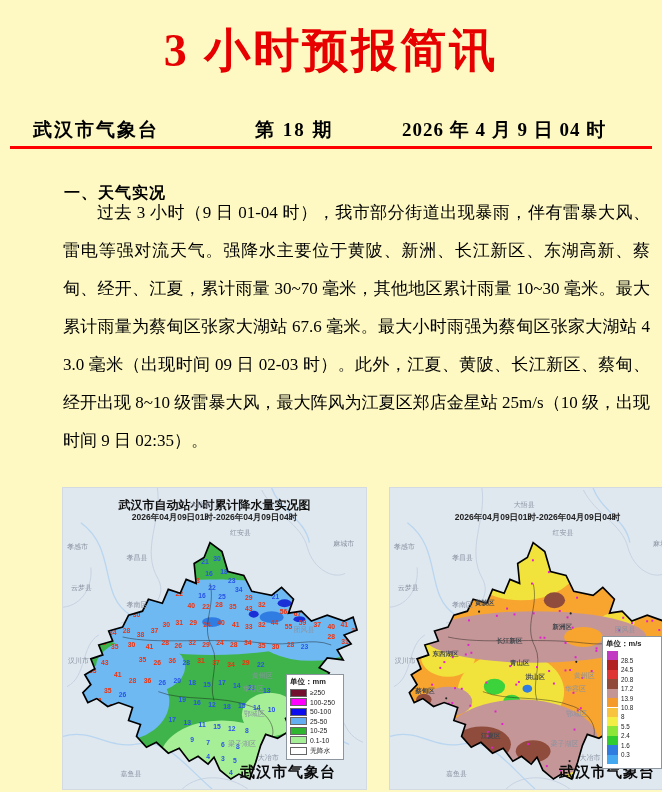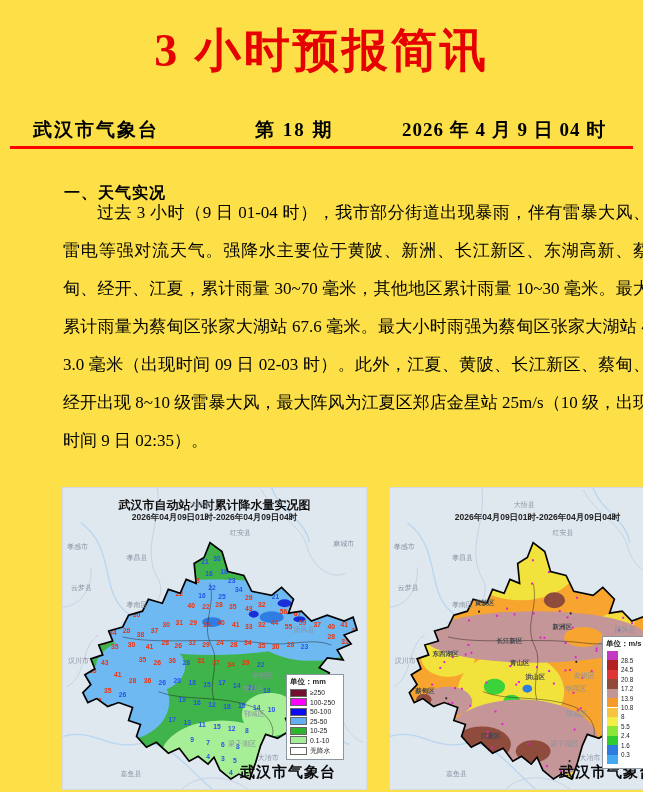--- a/index.html
+++ b/index.html
@@ -1,17 +1,17 @@
 <!DOCTYPE html>
 <html><head>
 <meta charset="utf-8">
 <style>
   html,body{margin:0;padding:0;background:#ffffff;}
-  .page{position:relative;width:596px;height:792px;background:#fde047;overflow:hidden;
-        font-family:"Liberation Serif","DejaVu Serif",serif;padding-left:47px;}
+  .page{position:relative;width:662px;height:792px;background:#fef9c3;overflow:hidden;
+        font-family:"Liberation Serif","DejaVu Serif",serif;}
   .title{margin:0;position:absolute;top:20px;left:0;width:100%;text-align:center;
          font-size:46px;font-weight:bold;color:#e60000;letter-spacing:3px;}
   .masthead{position:absolute;top:117px;left:0;width:100%;height:26px;font-size:19px;
             font-weight:bold;color:#000;}
   .masthead span{position:absolute;white-space:nowrap;}
   .mh-agency{left:33px;letter-spacing:2px;}
   .mh-issue{left:255px;letter-spacing:2px;}
   .mh-date{left:402px;letter-spacing:1px;}
   .rule{position:absolute;top:146px;left:10px;right:10px;height:3px;background:#fe0000;}
   .section-heading{position:absolute;top:183px;left:64px;

